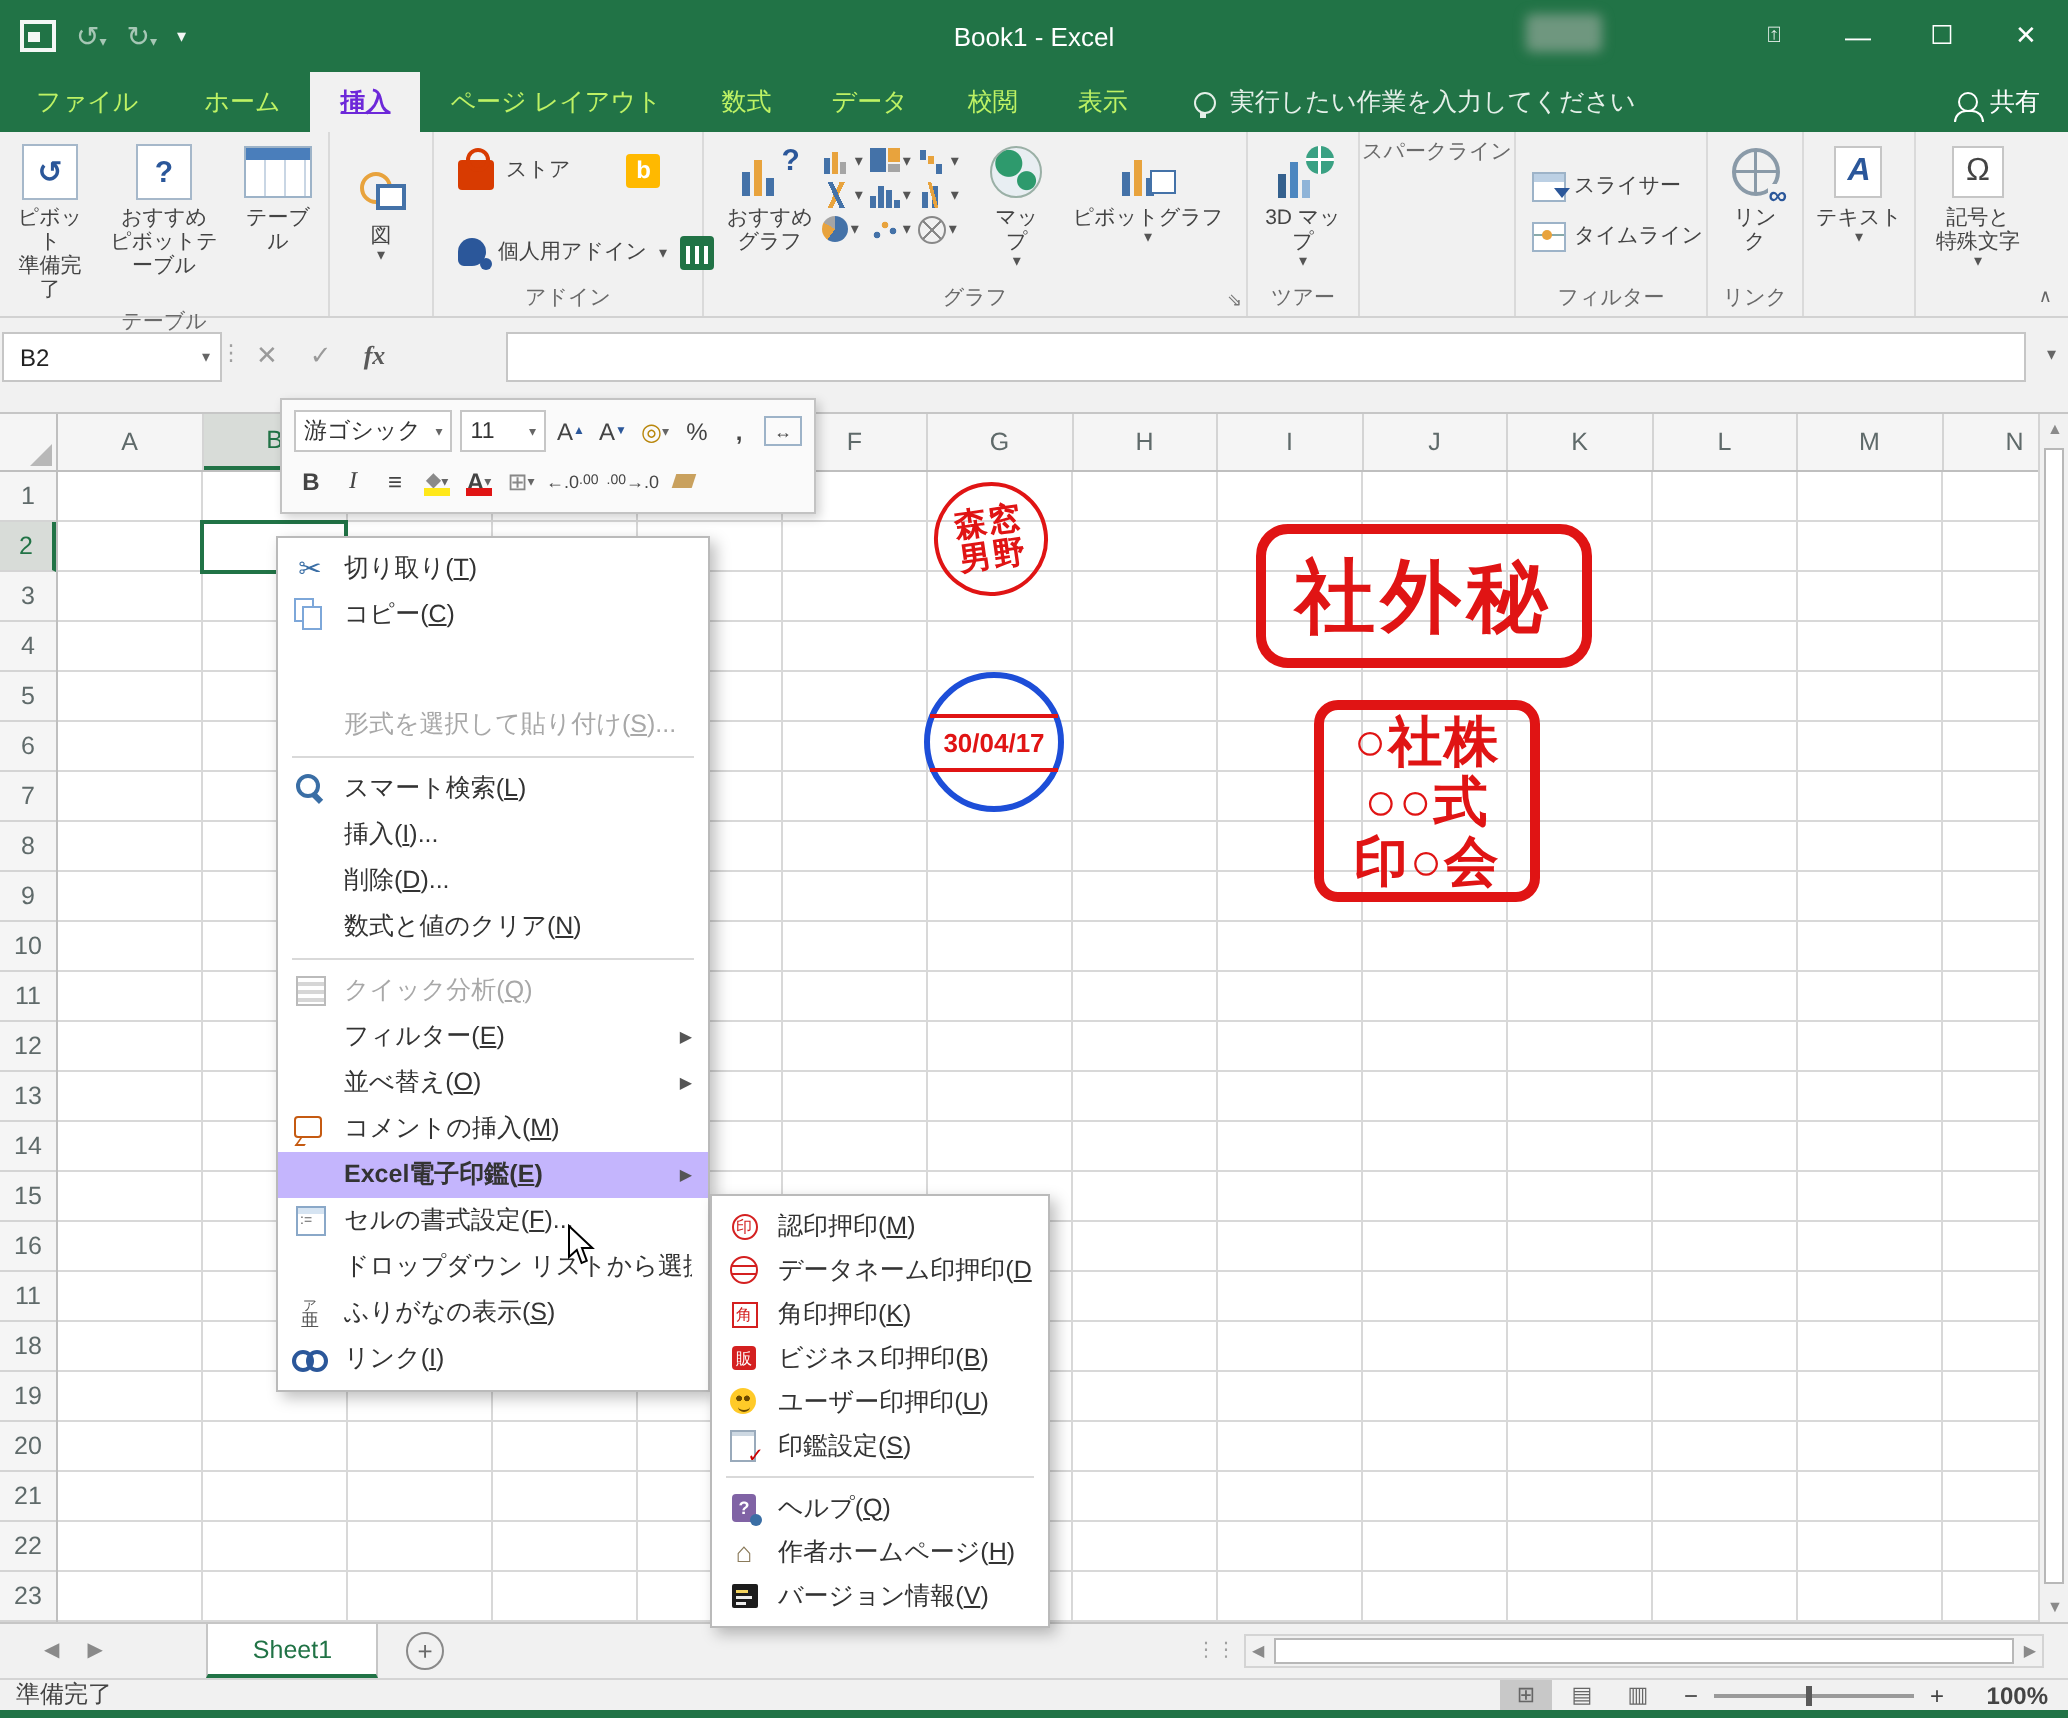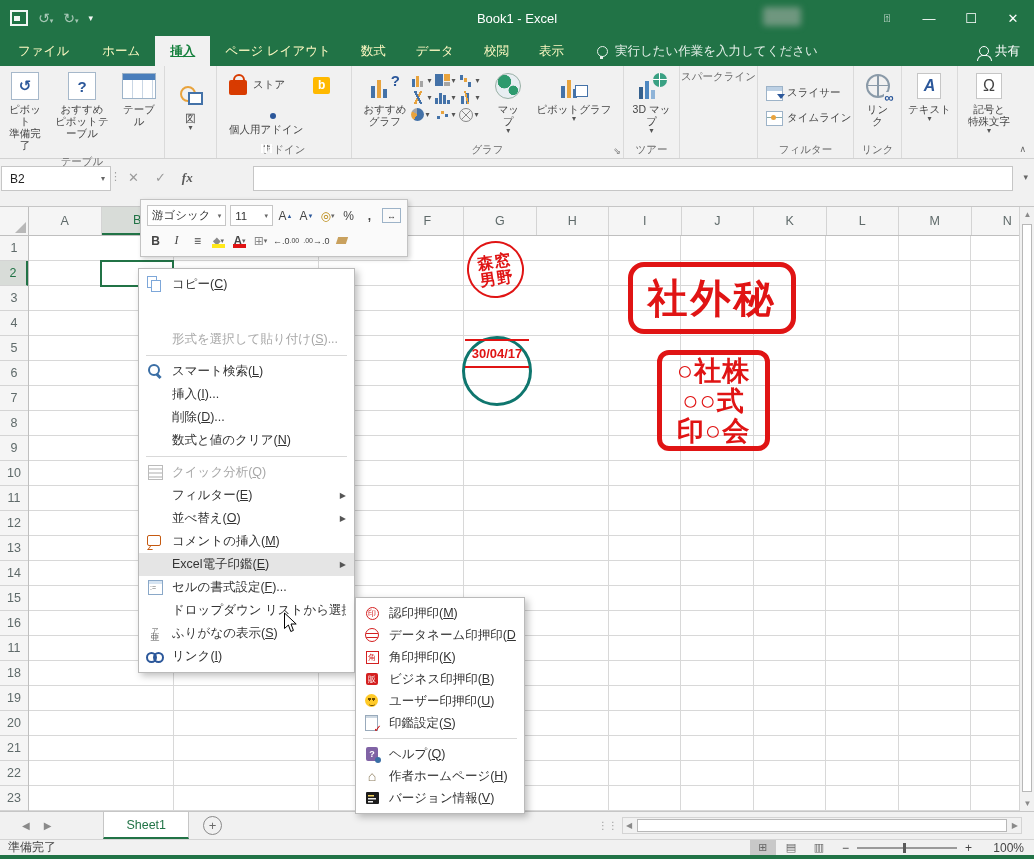--- a/index.html
+++ b/index.html
@@ -14,23 +14,23 @@
   .qat{position:absolute;left:10px;top:0;height:36px;display:flex;align-items:center;gap:10px;z-index:2;}
   .qat .qbtn{color:#fff;font-size:14px;opacity:.95;}
   .qat .dim{opacity:.6;}
   .title-text{position:absolute;left:0;top:0;width:100%;height:36px;display:flex;align-items:center;justify-content:center;font-size:13px;z-index:1;}
   .winbtns{position:absolute;right:0;top:0;height:36px;display:flex;align-items:center;z-index:2;}
   .winbtn{width:42px;height:36px;display:flex;align-items:center;justify-content:center;color:#fff;font-size:13px;}
   .blur-user{position:absolute;left:763px;top:7px;width:38px;height:19px;background:#6f977f;border-radius:3px;filter:blur(3px);z-index:2;}
 
   
   .tabrow{position:absolute;left:0;top:36px;width:1034px;height:30px;background:#217346;display:flex;align-items:stretch;z-index:30;}
-  .rtab{padding:0 15px;display:flex;align-items:center;color:#fef9c3;font-size:12.5px;cursor:default;}
+  .rtab{padding:0 15px;display:flex;align-items:center;color:#bef264;font-size:12.5px;cursor:default;}
   .rtab.file{padding:0 18px;}
-  .rtab.active{background:#f1f1f1;color:#15803d;font-weight:bold;text-decoration:underline;}
+  .rtab.active{background:#f1f1f1;color:#6d28d9;font-weight:bold;text-decoration:underline;}
   .tellme{display:flex;align-items:center;color:#e4efe8;margin-left:18px;font-size:12.5px;gap:7px;}
   .bulb{width:9px;height:9px;border:1.5px solid #e4efe8;border-radius:50%;position:relative;}
   .bulb::after{content:"";position:absolute;left:2px;top:9px;width:3px;height:3px;background:#e4efe8;}
   .share{margin-left:auto;display:flex;align-items:center;gap:6px;color:#fff;padding-right:14px;font-size:12.5px;}
   .person{width:8px;height:8px;border:1.5px solid #fff;border-radius:50%;position:relative;}
   .person::after{content:"";position:absolute;left:-3px;top:8px;width:13px;height:5px;border:1.5px solid #fff;border-bottom:none;border-radius:6px 6px 0 0;}
 
   
   .ribbon{position:absolute;left:0;top:66px;width:1034px;height:92px;background:#f1f1f1;border-bottom:1px solid #d2d2d2;display:flex;z-index:29;}
   .rgroup{position:relative;border-right:1px solid #dadada;display:flex;flex-direction:column;box-sizing:border-box;padding-top:3px;}
@@ -126,21 +126,21 @@
   .sel-b2{position:absolute;left:100px;top:260px;width:74px;height:27px;border:2px solid #217346;box-sizing:border-box;background:#fff;z-index:3;}
 
   
   .vscroll{position:absolute;right:0;top:206px;width:15px;height:605px;background:#f1f1f1;border-left:1px solid #d4d4d4;box-sizing:border-box;z-index:4;}
   .vthumb{position:absolute;left:2px;top:18px;width:10px;height:568px;background:#fff;border:1px solid #b8b8b8;box-sizing:border-box;}
   .varrow{position:absolute;left:0;width:15px;height:16px;display:flex;align-items:center;justify-content:center;color:#8a8a8a;font-size:8px;}
 
   
   .stamp{position:absolute;color:#e01414;z-index:6;}
   .name-seal{left:467px;top:241px;width:57px;height:57px;border:2.5px solid #e01414;border-radius:50%;display:flex;flex-direction:column;align-items:center;justify-content:center;transform:rotate(-8deg);font-weight:bold;font-size:16px;line-height:17px;letter-spacing:1px;box-sizing:border-box;}
-  .date-seal{left:462px;top:336px;width:70px;height:70px;border:3px solid #0f766e;border-radius:50%;display:flex;align-items:flex-start;box-sizing:border-box;font-size:13px;font-weight:bold;}
+  .date-seal{left:462px;top:336px;width:70px;height:70px;border:3px solid #1d4ed8;border-radius:50%;display:flex;align-items:center;box-sizing:border-box;font-size:13px;font-weight:bold;}
   .date-band{width:100%;border-top:2px solid #e01414;border-bottom:2px solid #e01414;text-align:center;padding:5px 0;}
   .conf-seal{left:628px;top:262px;width:168px;height:72px;border:5px solid #e01414;border-radius:16px;display:flex;align-items:center;justify-content:center;font-size:40px;font-weight:800;letter-spacing:3px;box-sizing:border-box;}
   .company-seal{left:657px;top:350px;width:113px;height:101px;border:5px solid #e01414;border-radius:12px;display:flex;flex-direction:column;align-items:center;justify-content:center;font-size:27px;font-weight:800;line-height:30px;letter-spacing:1px;box-sizing:border-box;}
 
   
   .minitb{position:absolute;left:140px;top:199px;width:268px;height:58px;background:#fafafa;border:1px solid #c3c3c3;box-shadow:2px 2px 5px rgba(0,0,0,.18);z-index:35;box-sizing:border-box;padding:3px 6px;}
   .mtrow{display:flex;align-items:center;height:25px;gap:4px;}
   .mt-combo{border:1px solid #c6c6c6;background:#fff;height:19px;display:flex;align-items:center;padding:0 4px;font-size:11.5px;color:#333;gap:4px;}
   .mt-caret{font-size:7px;color:#666;}
   .mtbtn{min-width:17px;height:19px;display:flex;align-items:center;justify-content:center;color:#444;font-size:12px;position:relative;}
@@ -150,21 +150,21 @@
   .mt-small{font-size:9px;}
   .mt-brush{width:10px;height:7px;background:#c9a15e;transform:skewX(-18deg);}
 
   
   .menu{position:absolute;background:#fff;border:1px solid #bababa;box-shadow:3px 3px 7px rgba(0,0,0,.25);padding:4px 0;font-size:12.5px;color:#333;z-index:40;box-sizing:border-box;}
   .ctxmenu{left:138px;top:268px;width:217px;}
   .submenu{left:355px;top:597px;width:170px;z-index:41;}
   .mitem{display:flex;align-items:center;height:23px;padding:0 8px 0 7px;}
   .submenu .mitem{height:22px;}
   .mitem.big{height:32px;}
-  .mitem.hl{background:#e5e5e5;}
+  .mitem.hl{background:#c4b5fd;font-weight:bold;}
   .mitem.dis{color:#a8a8a8;}
   .mitem .mi{width:18px;height:17px;margin-right:8px;flex:none;display:flex;align-items:center;justify-content:center;position:relative;}
   .mitem .mlabel{white-space:nowrap;overflow:hidden;}
   .mitem .marrow{margin-left:auto;color:#555;font-size:8px;padding-left:6px;}
   .msep{height:1px;background:#d9d9d9;margin:4px 7px;}
   .mitem.indent{padding-left:33px;}
 
   .mi-scissors::before{content:"✂";color:#3a6ea5;font-size:14px;}
   .mi-copy::before,.mi-copy::after{content:"";position:absolute;width:8px;height:10px;border:1px solid #7da7d9;background:#fff;}
   .mi-copy::before{left:1px;top:0;}
@@ -211,21 +211,21 @@
   .hthumb{flex:1;height:11px;background:#fff;border:1px solid #b8b8b8;margin:0 2px;}
   .harrow{color:#8a8a8a;font-size:8px;padding:0 3px;}
   .statusbar{position:absolute;left:0;top:839px;width:1034px;height:16px;background:#f1f1f1;border-top:1px solid #d4d4d4;display:flex;align-items:center;font-size:12px;color:#444;z-index:5;box-sizing:border-box;}
   .statustext{padding-left:8px;}
   .viewbtns{margin-left:auto;display:flex;align-items:center;gap:2px;}
   .viewbtn{width:26px;height:15px;display:flex;align-items:center;justify-content:center;color:#666;font-size:11px;}
   .viewbtn.active{background:#c8c8c8;}
   .zoomctl{display:flex;align-items:center;gap:8px;padding:0 10px;}
   .zoomtrack{width:100px;height:2px;background:#9a9a9a;position:relative;}
   .zoomthumb{position:absolute;left:46px;top:-4px;width:3px;height:10px;background:#5a5a5a;}
-  .zoomval{width:42px;text-align:right;padding-right:10px;}
+  .zoomval{width:42px;text-align:right;padding-right:10px;font-weight:bold;}
   .greenstrip{position:absolute;left:0;top:855px;width:1034px;height:4px;background:#217346;z-index:6;}
 
   .cursor{position:absolute;left:283px;top:612px;z-index:50;}
 </style>
 </head>
 <body>
 
 <div class="screen">
 
   <div class="deco">
@@ -320,21 +320,21 @@
       <div class="rg-label"></div>
     </div>
 
     <div class="rgroup" style="width:135px;">
       <div class="rg-content" style="flex-direction:column;align-items:flex-start;padding-left:8px;">
         <div class="smallrow" style="gap:6px;">
           <span class="icon-store"></span>
           <span>ストア</span>
           <span style="margin-left:22px;" class="icon-bing">b</span>
         </div>
-        <div class="smallrow" style="gap:6px;margin-top:20px;flex-direction:column;">
+        <div class="smallrow" style="gap:6px;margin-top:20px;">
           <span class="icon-myaddins"></span>
           <span>個人用アドイン</span>
           <span class="dropcaret">▾</span>
           <span class="icon-green-addin"></span>
         </div>
       </div>
       <div class="rg-label">アドイン</div>
     </div>
 
     <div class="rgroup" style="width:272px;">
@@ -595,20 +595,24 @@
       <span class="mtbtn mt-small">←.0<span style="font-size:7px;">.00</span></span>
       <span class="mtbtn mt-small"><span style="font-size:7px;">.00</span>→.0</span>
       <span class="mtbtn">
           <span class="mt-brush"></span>
         </span>
     </div>
   </div>
 
   <div class="menu ctxmenu" id="context-menu">
       <div class="mitem">
+        <span class="mi mi-scissors"></span>
+        <span class="mlabel">切り取り(<u>T</u>)</span>
+      </div>
+      <div class="mitem">
         <span class="mi mi-copy"></span>
         <span class="mlabel">コピー(<u>C</u>)</span>
       </div>
       <div class="mitem dis big indent">
         <span class="mi mi-paste-big"></span>
         <span class="mlabel"></span>
       </div>
       <div class="mitem dis">
         <span class="mi"></span>
         <span class="mlabel">形式を選択して貼り付け(<u>S</u>)...</span>

